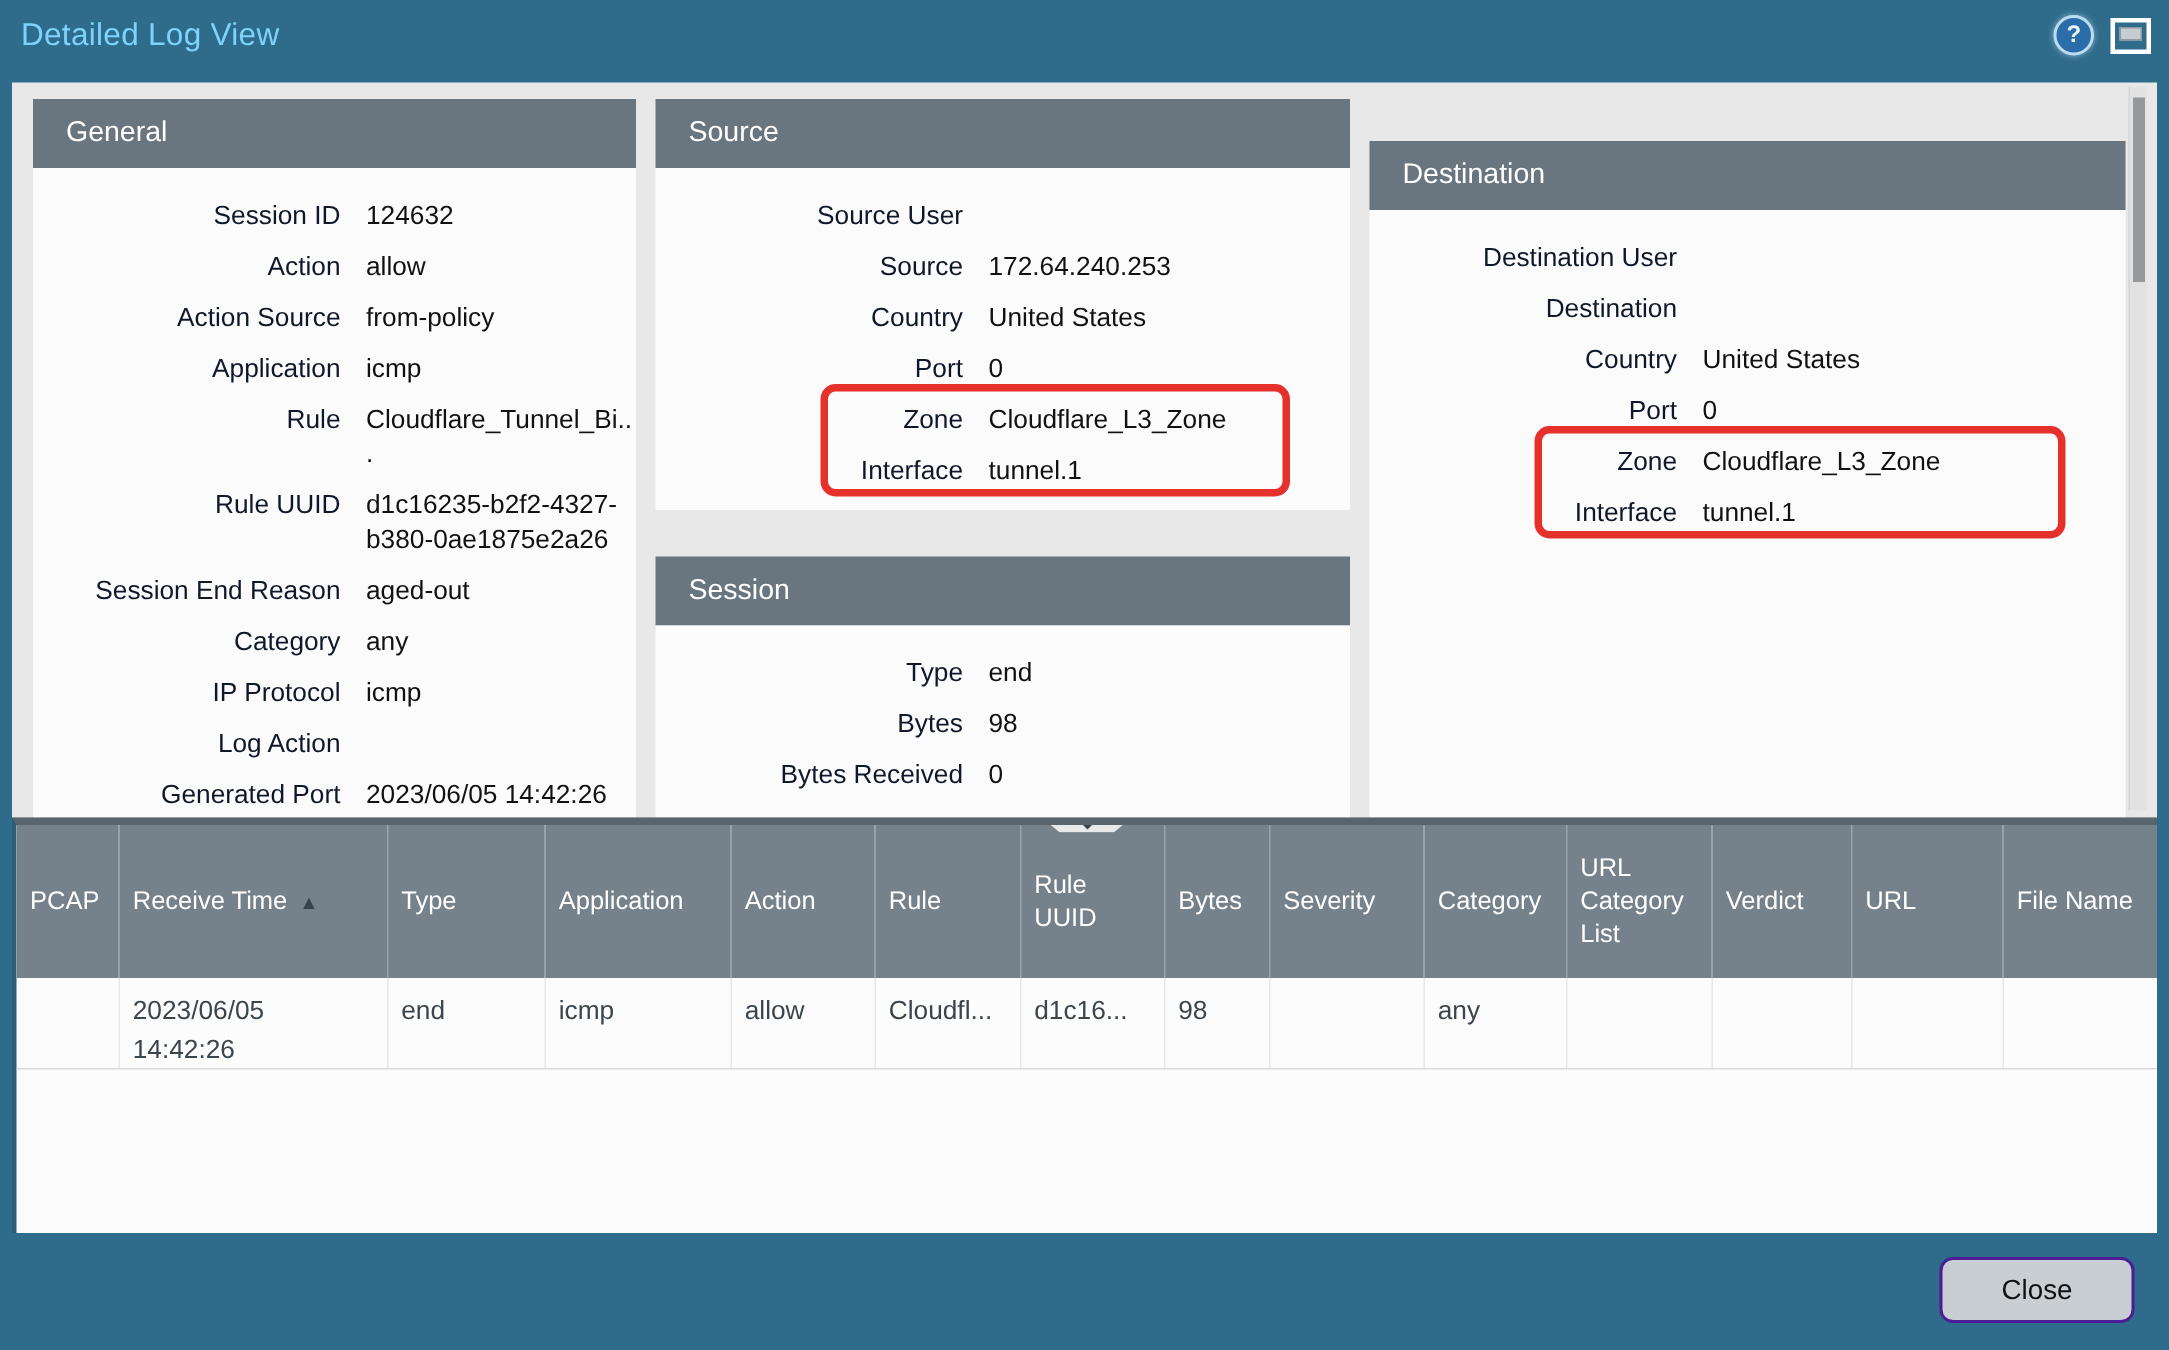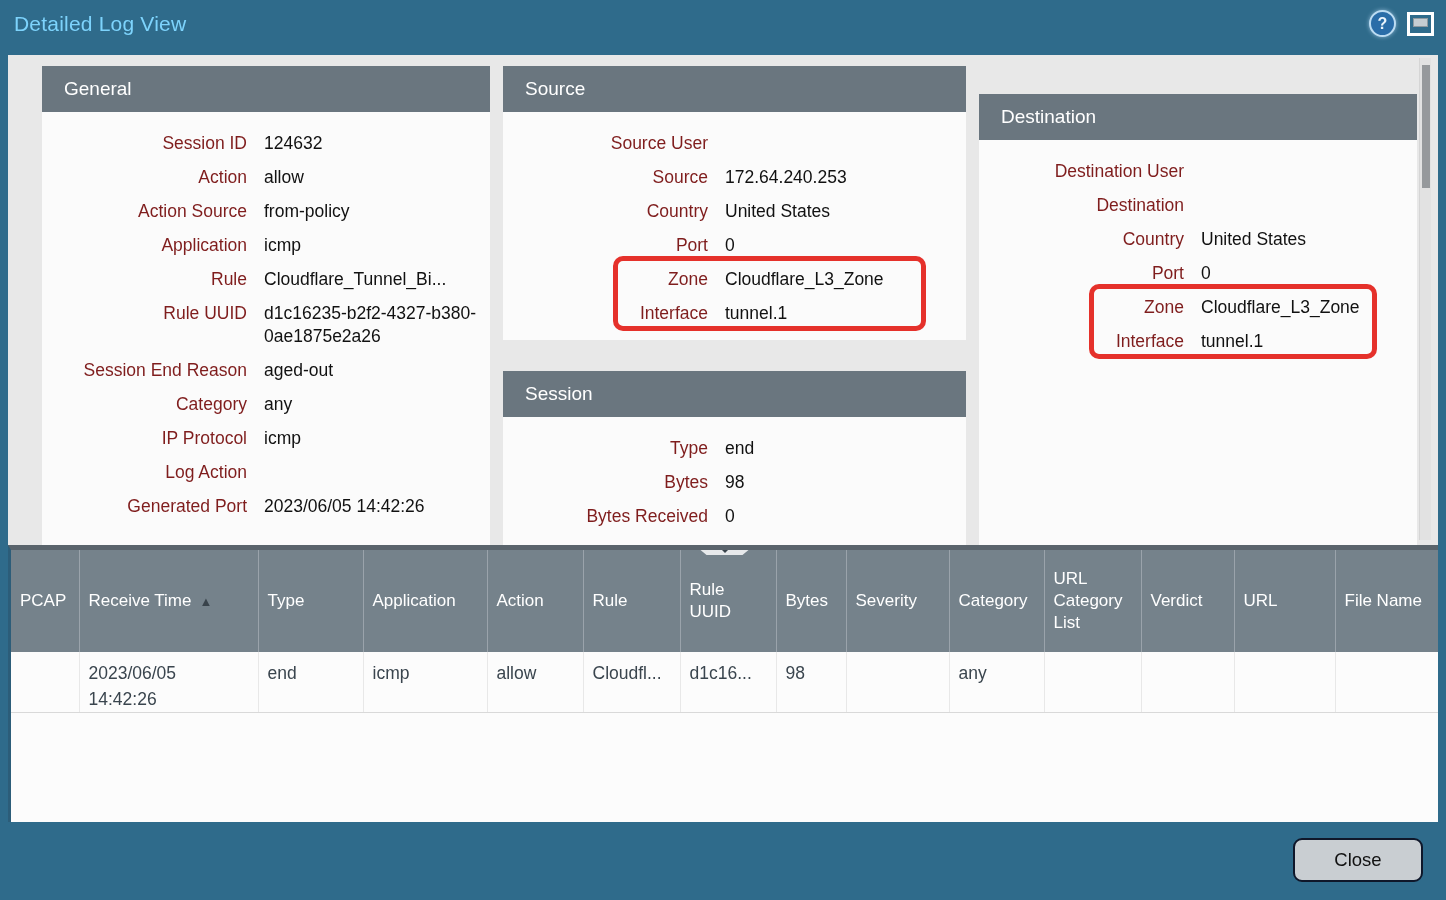--- a/index.html
+++ b/index.html
@@ -36,36 +36,36 @@
   }
   .window-icon .inner { width:15px; height:9px; background:#c6cdd2; border:1px solid #8f99a0; }
 
   
   .content-region {
     margin:8px 8px 0 8px; height:490px; background:#e8e8e8;
     position:relative; padding:11px 21px 0 14px;
     display:flex; gap:13px; overflow:hidden;
   }
   .col { min-width:0; display:flex; flex-direction:column; }
-  .col-general  { width:448px;margin-left:20px; }
+  .col-general  { width:402px; }
   .col-source   { width:463px; }
   .col-dest     { flex:1;margin-top:28px; }
 
   .panel { display:flex; flex-direction:column; min-height:0; }
   .panel.fill { flex:1; }
   .panel-header {
     height:46px; flex:none; background:var(--panel-header);
     color:#fff; font-size:19px; display:flex; align-items:center; padding-left:22px;
   }
   .panel-body { background:#fbfbfb; padding:14px 0 10px 0; overflow:hidden; }
   .panel.fill .panel-body { flex:1; }
   .panel-src { margin-bottom:31px; }
 
   .field-row { display:flex; padding:5.5px 0; line-height:23px; font-size:17.5px; }
-  .field-label { width:205px; flex:none; text-align:right; color:#7f1d1d; }
+  .field-label { width:205px; flex:none; text-align:right; color:#0f172a; }
   .field-value { margin-left:17px; flex:1; min-width:0; color:#111; overflow-wrap:break-word; }
 
   .hl-group { position:relative; }
   .red-box {
     position:absolute; left:110px; right:40px; top:-6px; bottom:-1px;
     border:5px solid var(--highlight-border); border-radius:10px;
     pointer-events:none; z-index:2;
   }
 
   .scrollbar {
@@ -104,21 +104,21 @@
     height:56px; vertical-align:top; padding:8px 9px 0 9px;
     font-size:17.5px; color:#3a454e; line-height:26px;
     border-right:1px solid #e8e8e8; border-bottom:1px solid #d9d9d9;
     background:#fcfcfc; overflow:hidden;
   }
   table.log tbody td:last-child { border-right:none; }
 
   
   .bottom-bar { height:73px; display:flex; justify-content:flex-end; align-items:flex-start; padding:16px 23px 0 0; }
   .close-btn {
-    width:130px; height:44px; background:#c9ced2; border:2px solid #0f172a;
+    width:130px; height:44px; background:#c9ced2; border:2px solid #4c1d95;
     border-radius:9px; font-size:18.5px; color:#111;
     font-family:"Liberation Sans", sans-serif; cursor:pointer;
   }
 </style>
 </head>
 <body>
 
 <div class="titlebar">
   <span class="title">Detailed Log View</span>
   <div class="titlebar-icons">

